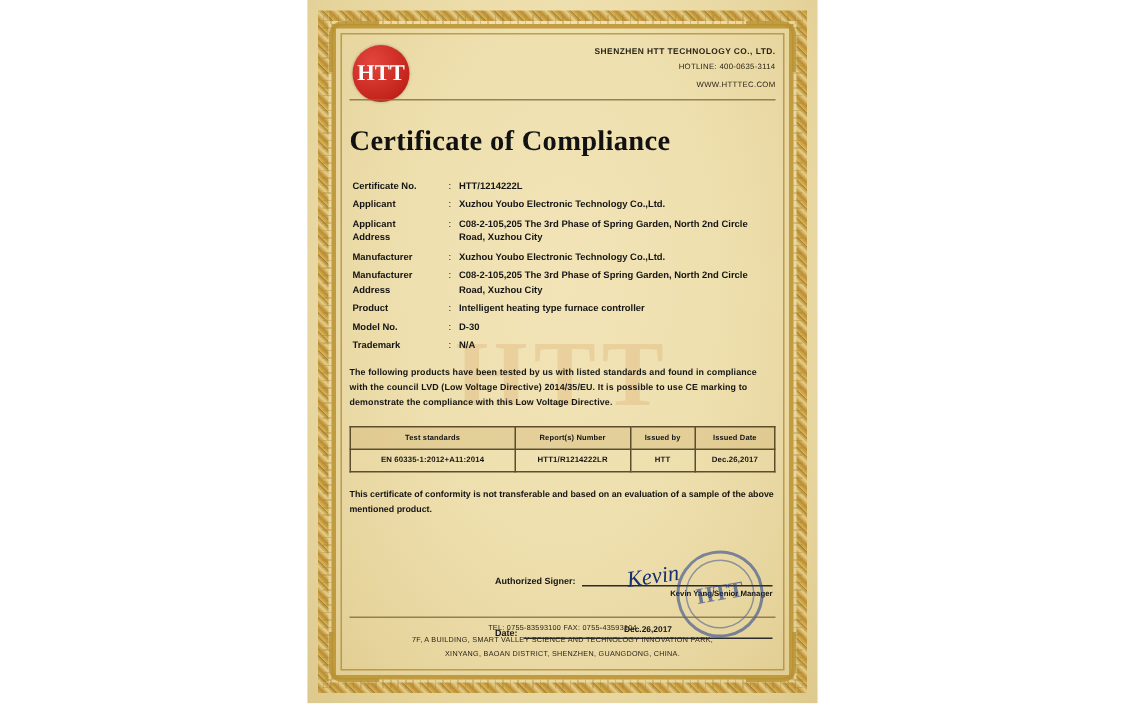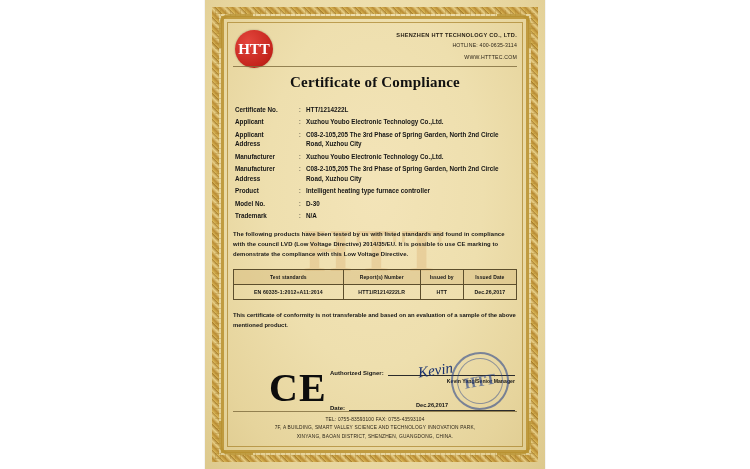--- a/index.html
+++ b/index.html
@@ -133,24 +133,24 @@
   .rule-top {
     position: absolute;
     left: 0; right: 0; top: 38px;
     height: 1px;
     background: #7d6a3c;
     opacity: .8;
   }
 
   
   .title {
-    margin-top: 4px;
-    text-align: center;
-    font-family: "Liberation Serif", serif;
-    font-size: 15px;
+    margin-top: 14px;
+    text-align: left;
+    font-family: "Liberation Serif", serif;
+    font-size: 19px;
     font-weight: bold;
     color: #111;
     letter-spacing: .2px;
   }
 
   
   .fields {
     margin-top: 14px;
     padding-left: 2px;
   }
@@ -435,21 +435,20 @@
             <td>HTT1/R1214222LR</td>
             <td>HTT</td>
             <td>Dec.26,2017</td>
           </tr>
         </tbody>
       </table>
 
       <div class="para2">This certificate of conformity is not transferable and based on an evaluation of a sample of the above mentioned product.</div>
 
       <div class="sig-area">
-        <div class="ce-mark">CE</div>
 
         <div class="sig-right">
           <div class="sig-line">
             <span class="lbl">Authorized Signer:</span>
             <span class="rule"></span>
           </div>
           <div class="sig-name">Kevin Yang/Senior Manager</div>
 
           <div class="date-line">
             <span class="lbl">Date:</span>

